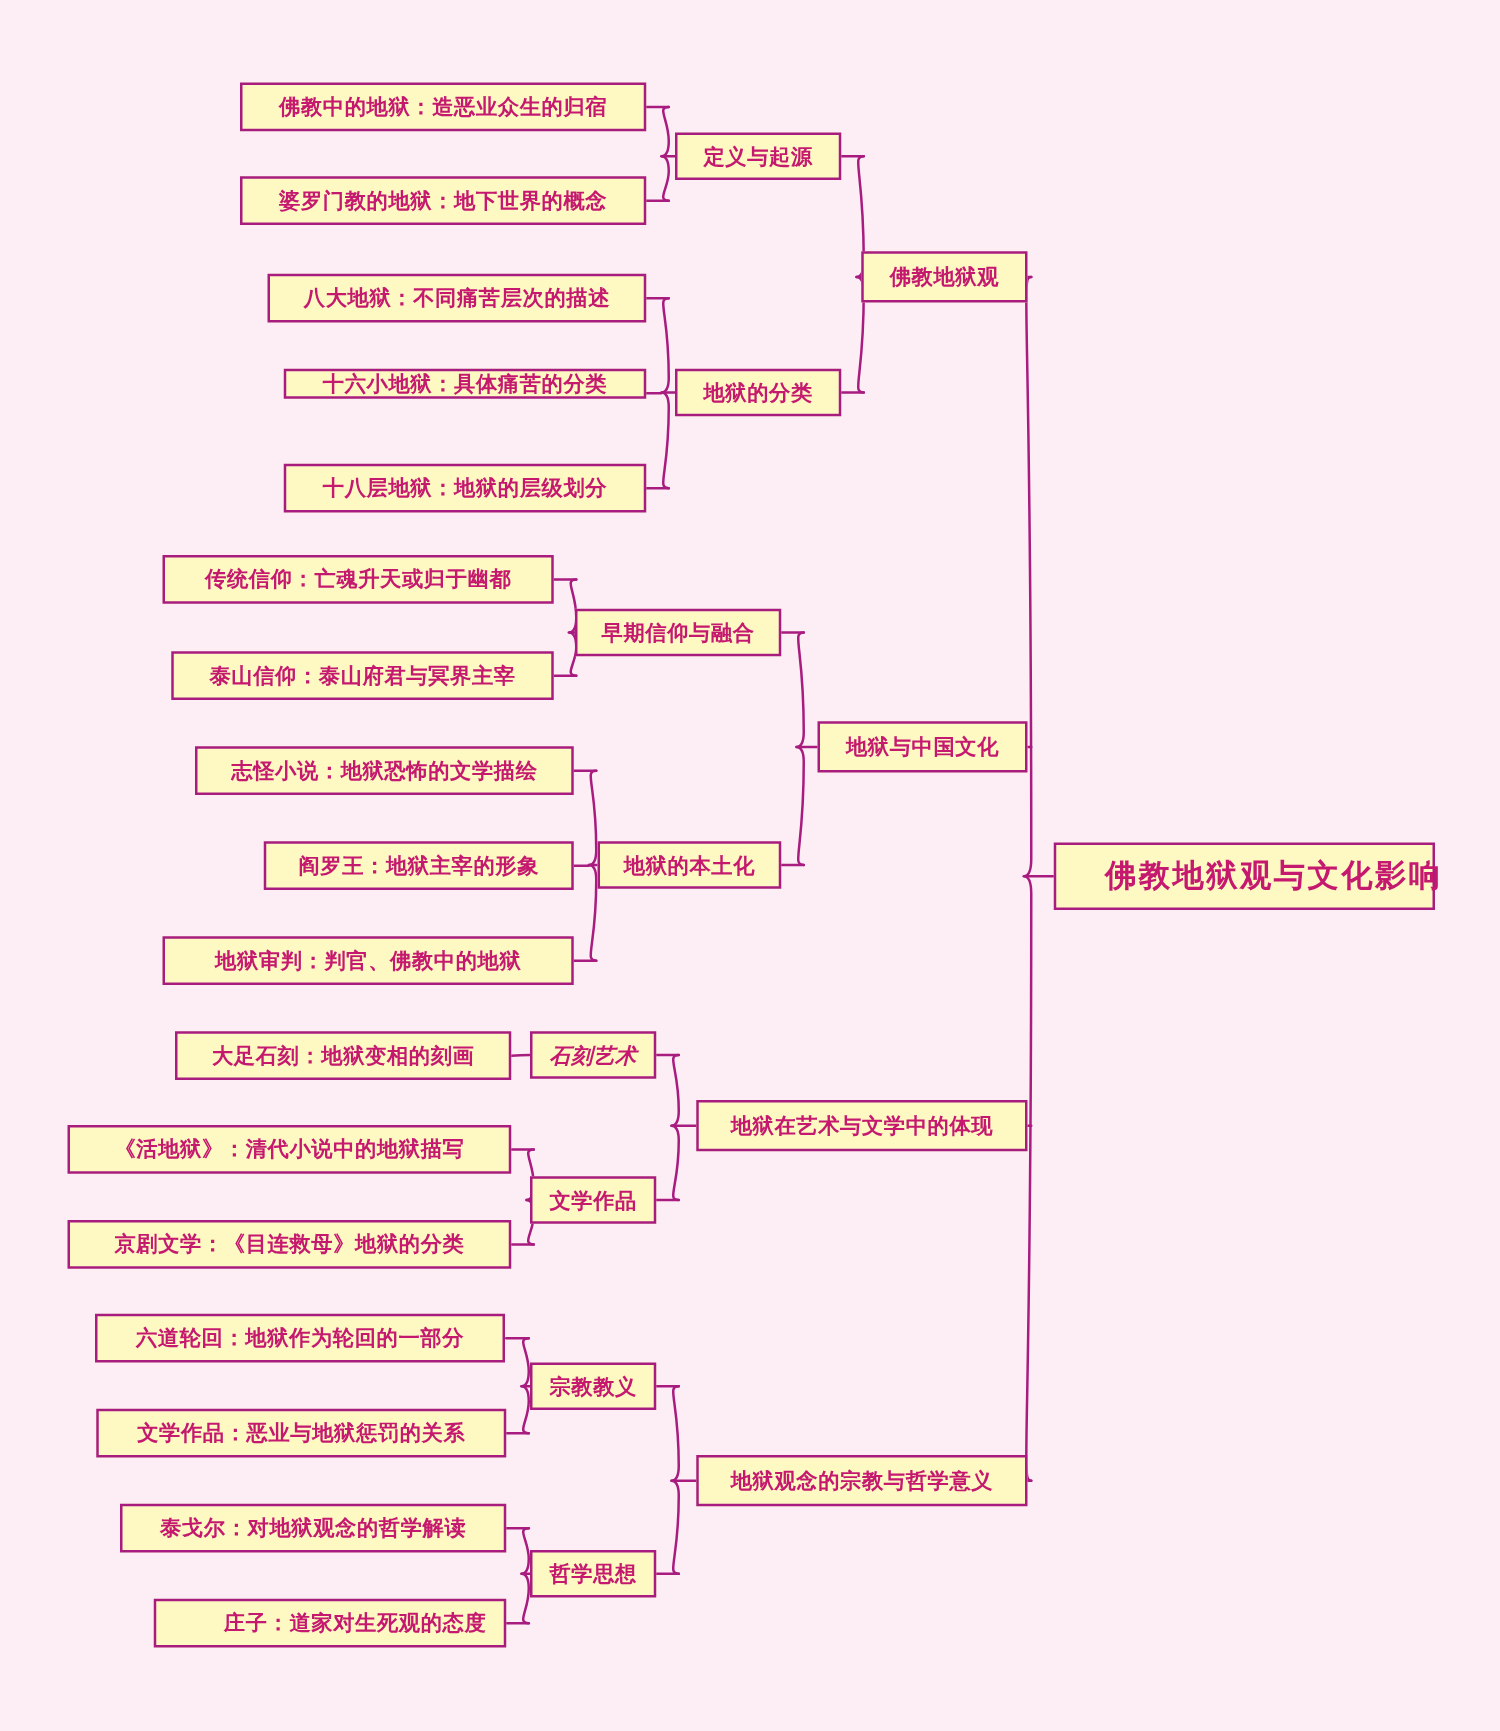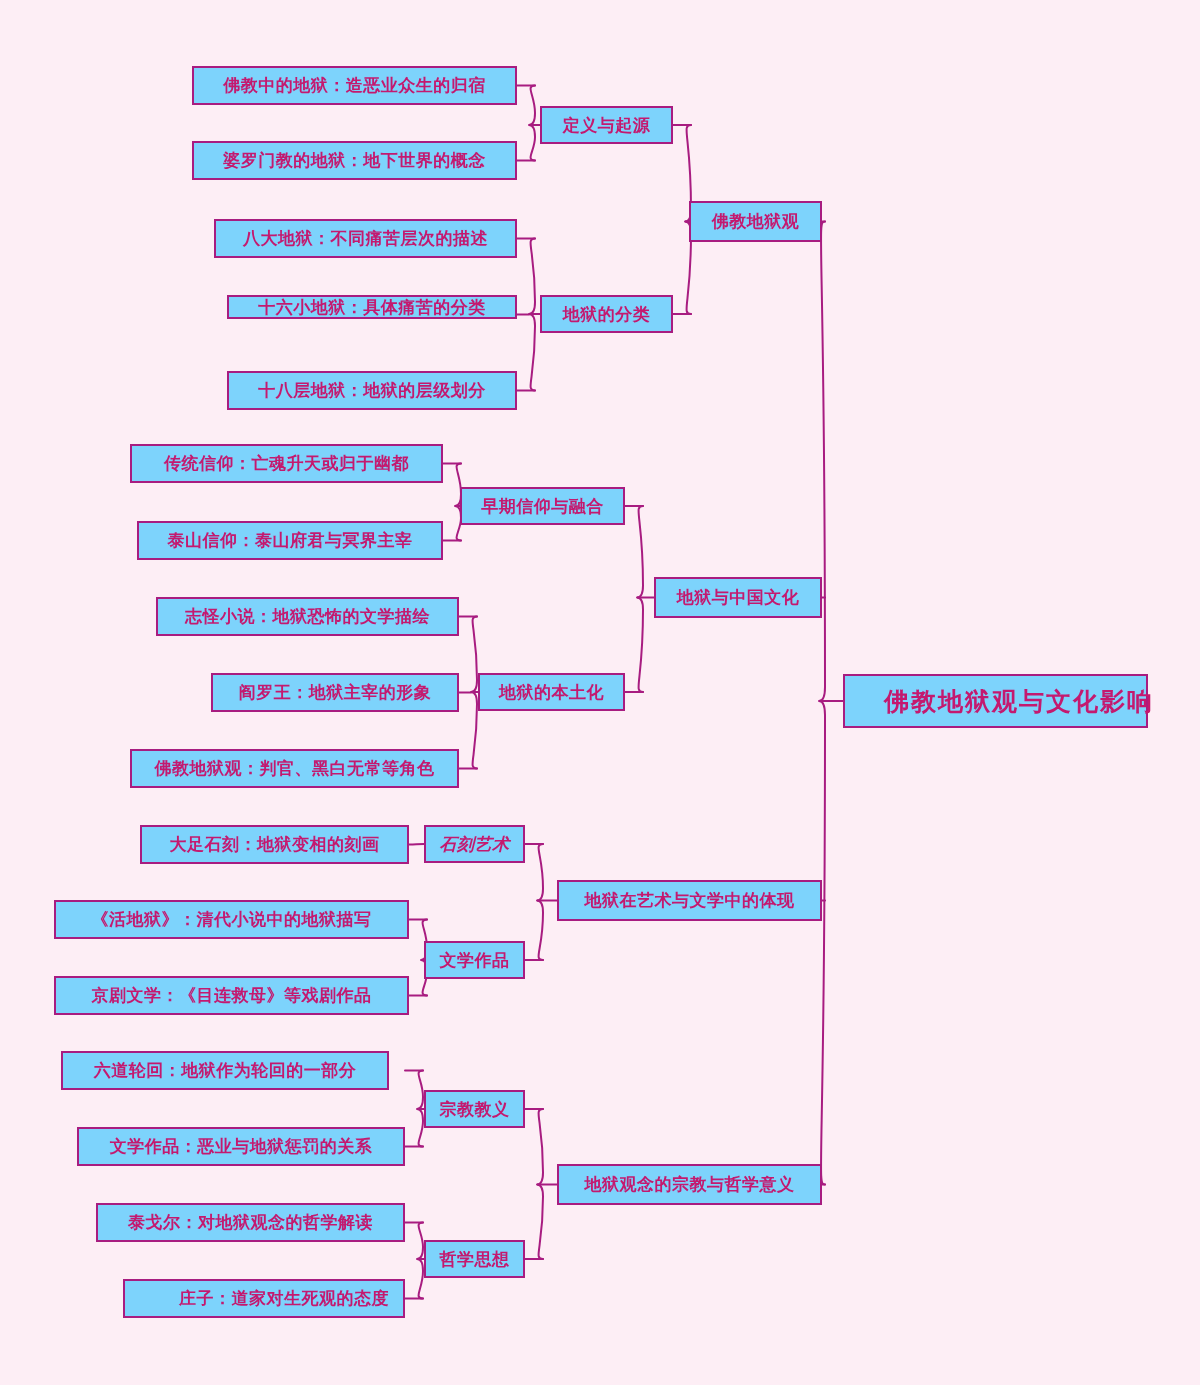--- a/index.html
+++ b/index.html
@@ -20,21 +20,21 @@
   svg.links {
     position: absolute; left: 0; top: 0;
     width: 1200px; height: 1385px;
     pointer-events: none;
   }
   .node {
     position: absolute;
     display: flex;
     align-items: center;
     justify-content: center;
-    background: #7dd3fc;
+    background: #fef9c3;
     border: 2px solid #a81c80;
     color: #c4196f;
     font-weight: bold;
     white-space: nowrap;
     letter-spacing: 0.5px;
     line-height: 1;
   }
   .lvl3 { font-size: 17px; }
   .lvl2 { font-size: 17px; }
   .lvl1 { font-size: 17px; }
@@ -150,26 +150,26 @@
       <div class="node lvl2" style="left: 540px; top: 295px; width: 133px; height: 38px;">地狱的分类</div>
       <div class="node lvl3" style="left: 214px; top: 219px; width: 303px; height: 39px;">八大地狱：不同痛苦层次的描述</div>
       <div class="node lvl3" style="left: 227px; top: 295px; width: 290px; height: 24px;">十六小地狱：具体痛苦的分类</div>
       <div class="node lvl3" style="left: 227px; top: 371px; width: 290px; height: 39px;">十八层地狱：地狱的层级划分</div>
       <div class="node lvl2" style="left: 460px; top: 487px; width: 165px; height: 38px;">早期信仰与融合</div>
       <div class="node lvl3" style="left: 130px; top: 444px; width: 313px; height: 39px;">传统信仰：亡魂升天或归于幽都</div>
       <div class="node lvl3" style="left: 137px; top: 521px; width: 306px; height: 39px;">泰山信仰：泰山府君与冥界主宰</div>
       <div class="node lvl2" style="left: 478px; top: 673px; width: 147px; height: 38px;">地狱的本土化</div>
       <div class="node lvl3" style="left: 156px; top: 597px; width: 303px; height: 39px;">志怪小说：地狱恐怖的文学描绘</div>
       <div class="node lvl3" style="left: 211px; top: 673px; width: 248px; height: 39px;">阎罗王：地狱主宰的形象</div>
-      <div class="node lvl3" style="left: 130px; top: 749px; width: 329px; height: 39px;">佛教地狱观：判官、黑白无常等角色</div>
+      <div class="node lvl3" style="left: 130px; top: 749px; width: 329px; height: 39px;">地狱审判：判官、佛教中的地狱</div>
       <div class="node lvl2" style="left: 424px; top: 825px; width: 101px; height: 38px; font-style: italic;">石刻艺术</div>
       <div class="node lvl3" style="left: 140px; top: 825px; width: 269px; height: 39px;">大足石刻：地狱变相的刻画</div>
       <div class="node lvl2" style="left: 424px; top: 941px; width: 101px; height: 38px;">文学作品</div>
       <div class="node lvl3" style="left: 54px; top: 900px; width: 355px; height: 39px;">《活地狱》：清代小说中的地狱描写</div>
-      <div class="node lvl3" style="left: 54px; top: 976px; width: 355px; height: 39px;">京剧文学：《目连救母》等戏剧作品</div>
+      <div class="node lvl3" style="left: 54px; top: 976px; width: 355px; height: 39px;">京剧文学：《目连救母》地狱的分类</div>
       <div class="node lvl2" style="left: 424px; top: 1090px; width: 101px; height: 38px;">宗教教义</div>
-      <div class="node lvl3" style="left: 61px; top: 1051px; width: 328px; height: 39px;">六道轮回：地狱作为轮回的一部分</div>
+      <div class="node lvl3" style="left: 76px; top: 1051px; width: 328px; height: 39px;">六道轮回：地狱作为轮回的一部分</div>
       <div class="node lvl3" style="left: 77px; top: 1127px; width: 328px; height: 39px;">文学作品：恶业与地狱惩罚的关系</div>
       <div class="node lvl2" style="left: 424px; top: 1240px; width: 101px; height: 38px;">哲学思想</div>
       <div class="node lvl3" style="left: 96px; top: 1203px; width: 309px; height: 39px;">泰戈尔：对地狱观念的哲学解读</div>
       <div class="node lvl3" style="left: 123px; top: 1279px; width: 282px; height: 39px; padding-left: 40px;">庄子：道家对生死观的态度</div>
     </div>
 </div>
 
 </body></html>

